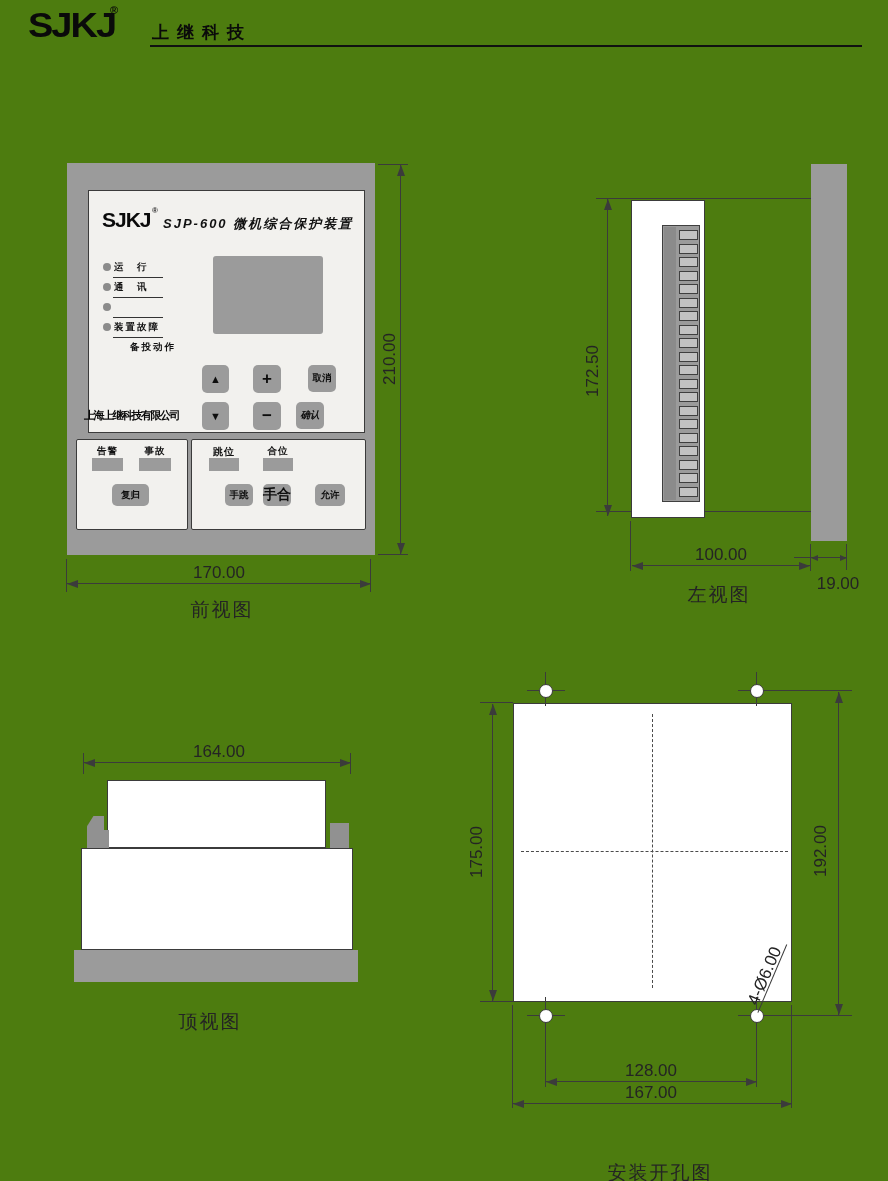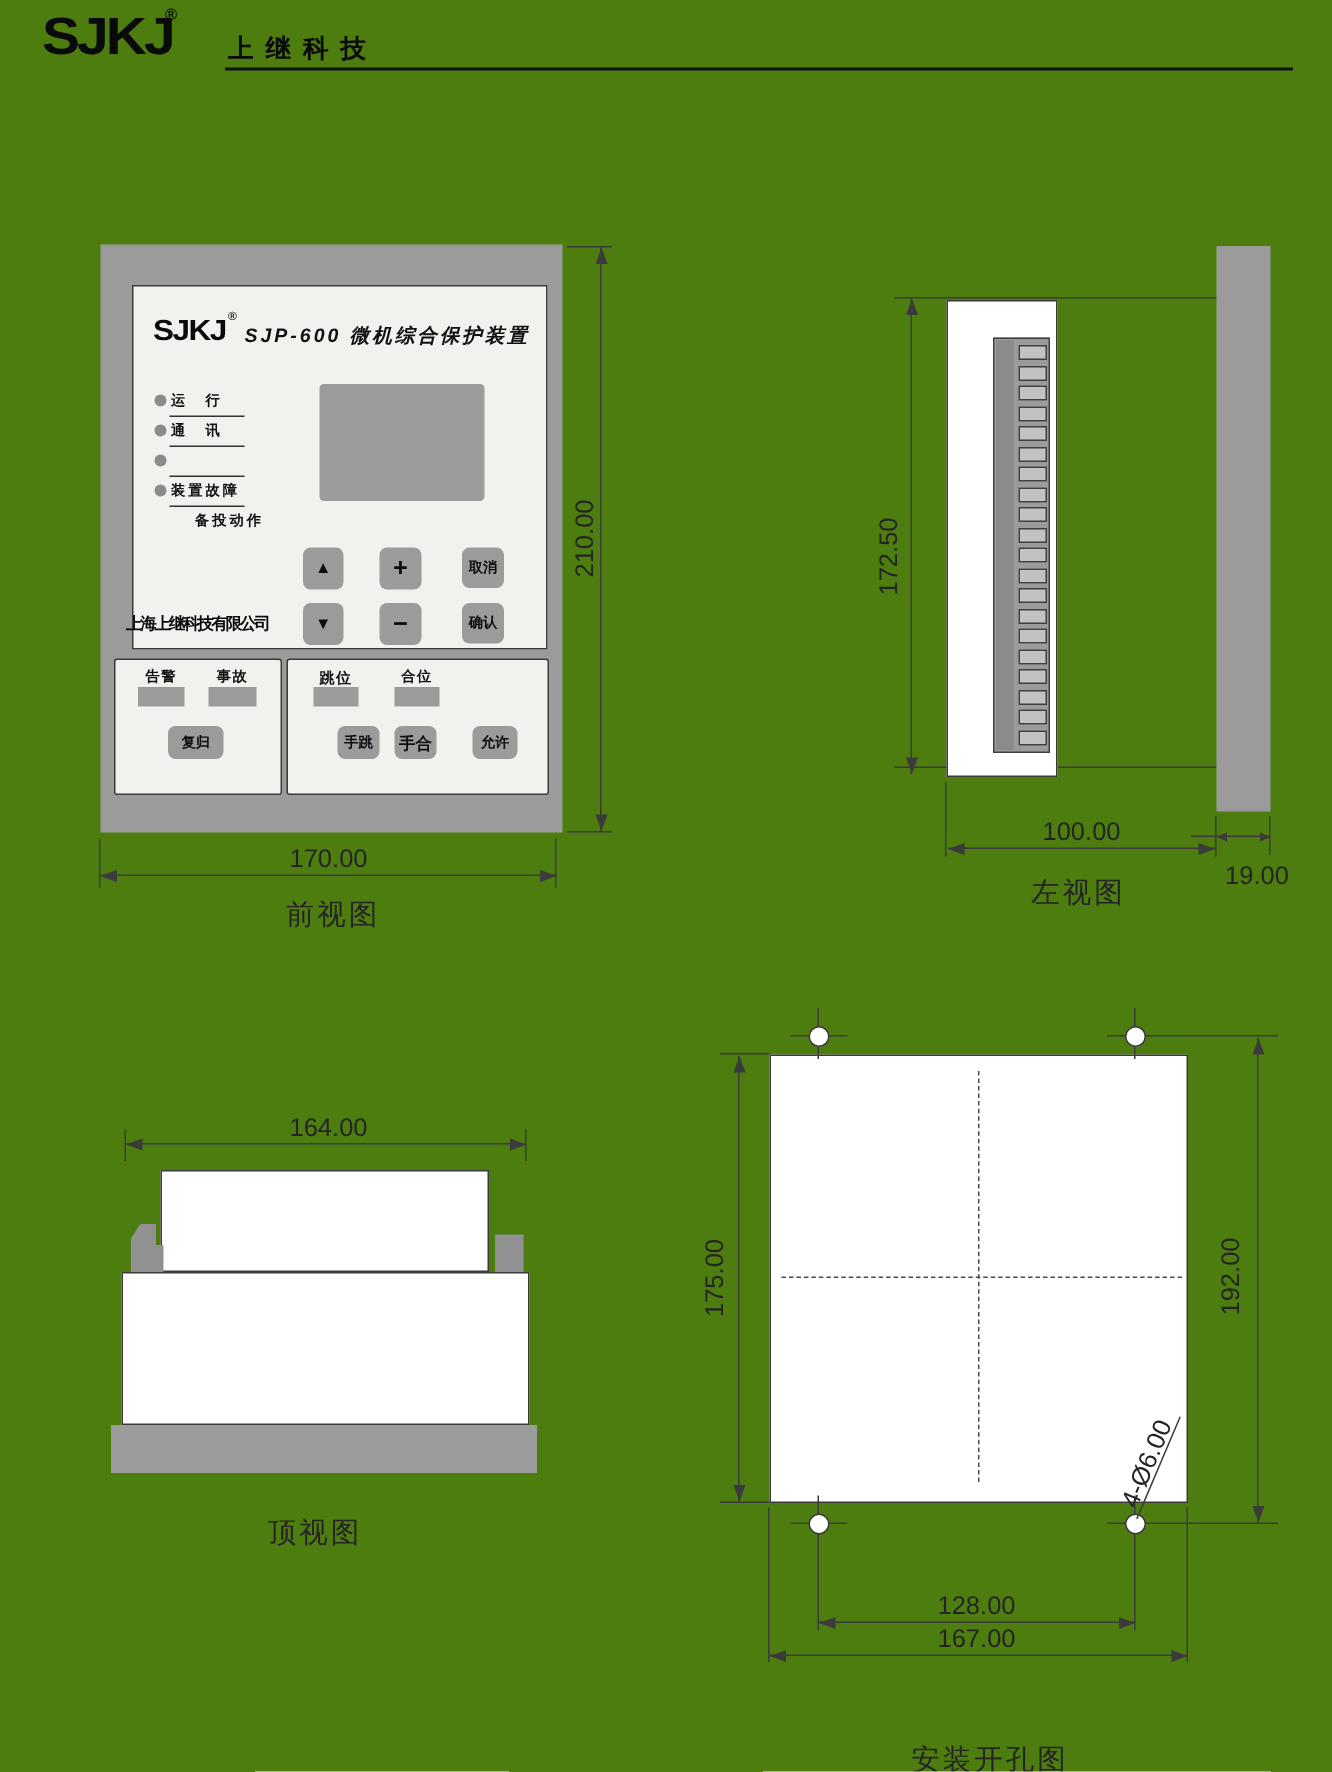--- a/index.html
+++ b/index.html
@@ -78,38 +78,38 @@
   <div class="led-label" style="left:114px;top:321px;">装置故障</div>
   <div class="led-line" style="left:113px;top:337px;width:50px;"></div>
 
   <div class="abs gray" style="left:213px;top:256px;width:110px;height:78px;border-radius:3px;"></div>
 
   <div class="pbtn" style="left:202px;top:365px;width:27px;height:28px;font-size:11px;">▲</div>
   <div class="pbtn" style="left:253px;top:365px;width:28px;height:28px;font-size:17px;">+</div>
   <div class="pbtn" style="left:308px;top:365px;width:28px;height:27px;font-size:9.5px;">取消</div>
   <div class="pbtn" style="left:202px;top:402px;width:27px;height:28px;font-size:11px;">▼</div>
   <div class="pbtn" style="left:253px;top:402px;width:28px;height:28px;font-size:17px;">−</div>
-  <div class="pbtn" style="left:308px;top:402px;width:28px;height:27px;font-size:9.5px;">确认</div>
+  <div class="pbtn" style="left:296px;top:402px;width:28px;height:27px;font-size:9.5px;font-style:italic;">确认</div>
 
   <div class="abs" style="left:84px;top:408px;width:100px;font-size:11px;font-weight:bold;letter-spacing:-1.5px;color:#0a0a0a;white-space:nowrap;">上海上继科技有限公司</div>
 
   <div class="panelbg" style="left:76px;top:439px;width:112px;height:91px;border-radius:2px;"></div>
   <div class="slab" style="left:92px;top:445px;width:31px;font-size:9.5px;">告警</div>
   <div class="slab" style="left:139px;top:445px;width:32px;font-size:9.5px;">事故</div>
   <div class="indl" style="left:92px;top:458px;width:31px;height:13px;"></div>
   <div class="indl" style="left:139px;top:458px;width:32px;height:13px;"></div>
   <div class="pbtn" style="left:112px;top:484px;width:37px;height:22px;font-size:9.5px;">复归</div>
 
   <div class="panelbg" style="left:191px;top:439px;width:175px;height:91px;border-radius:2px;"></div>
   <div class="slab" style="left:209px;top:445px;width:30px;font-size:10px;">跳位</div>
   <div class="slab" style="left:263px;top:445px;width:30px;font-size:9.5px;">合位</div>
   <div class="indl" style="left:209px;top:458px;width:30px;height:13px;"></div>
   <div class="indl" style="left:263px;top:458px;width:30px;height:13px;"></div>
   <div class="pbtn" style="left:225px;top:484px;width:28px;height:22px;font-size:9.5px;">手跳</div>
-  <div class="pbtn" style="left:263px;top:484px;width:28px;height:22px;font-size:11px;">手合</div>
+  <div class="pbtn" style="left:263px;top:484px;width:28px;height:22px;font-size:14px;">手合</div>
   <div class="pbtn" style="left:315px;top:484px;width:30px;height:22px;font-size:9.5px;">允许</div>
 
   <div class="lnh" style="left:378px;top:164px;width:30px;"></div>
   <div class="lnh" style="left:378px;top:554px;width:30px;"></div>
   <div class="dimv" style="left:400px;top:165px;height:389px;"></div>
   <div class="dtxt vtxt" style="left:350px;top:349px;width:80px;">210.00</div>
 
   <div class="lnv" style="left:66px;top:559px;height:33px;"></div>
   <div class="lnv" style="left:370px;top:559px;height:33px;"></div>
   <div class="dimh" style="left:67px;top:583px;width:304px;"></div>

